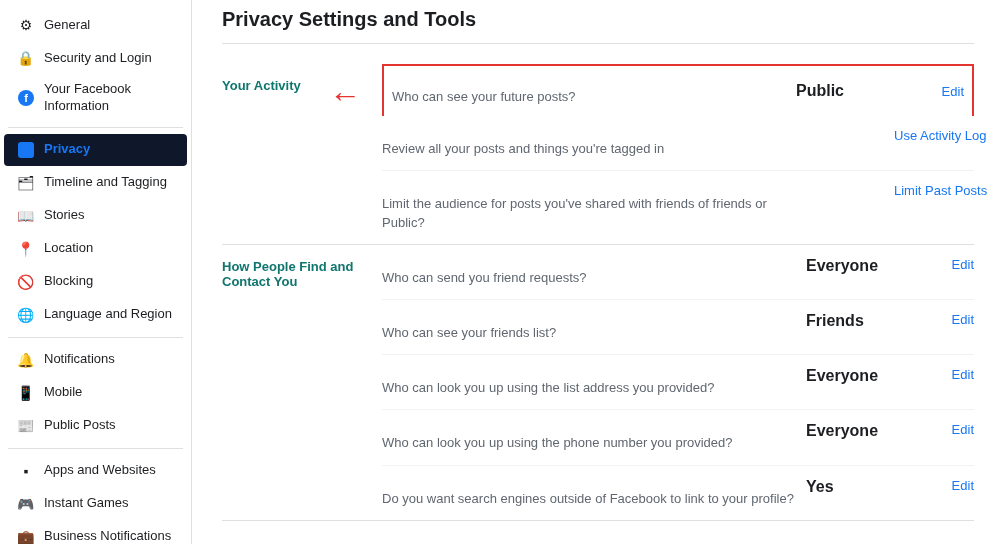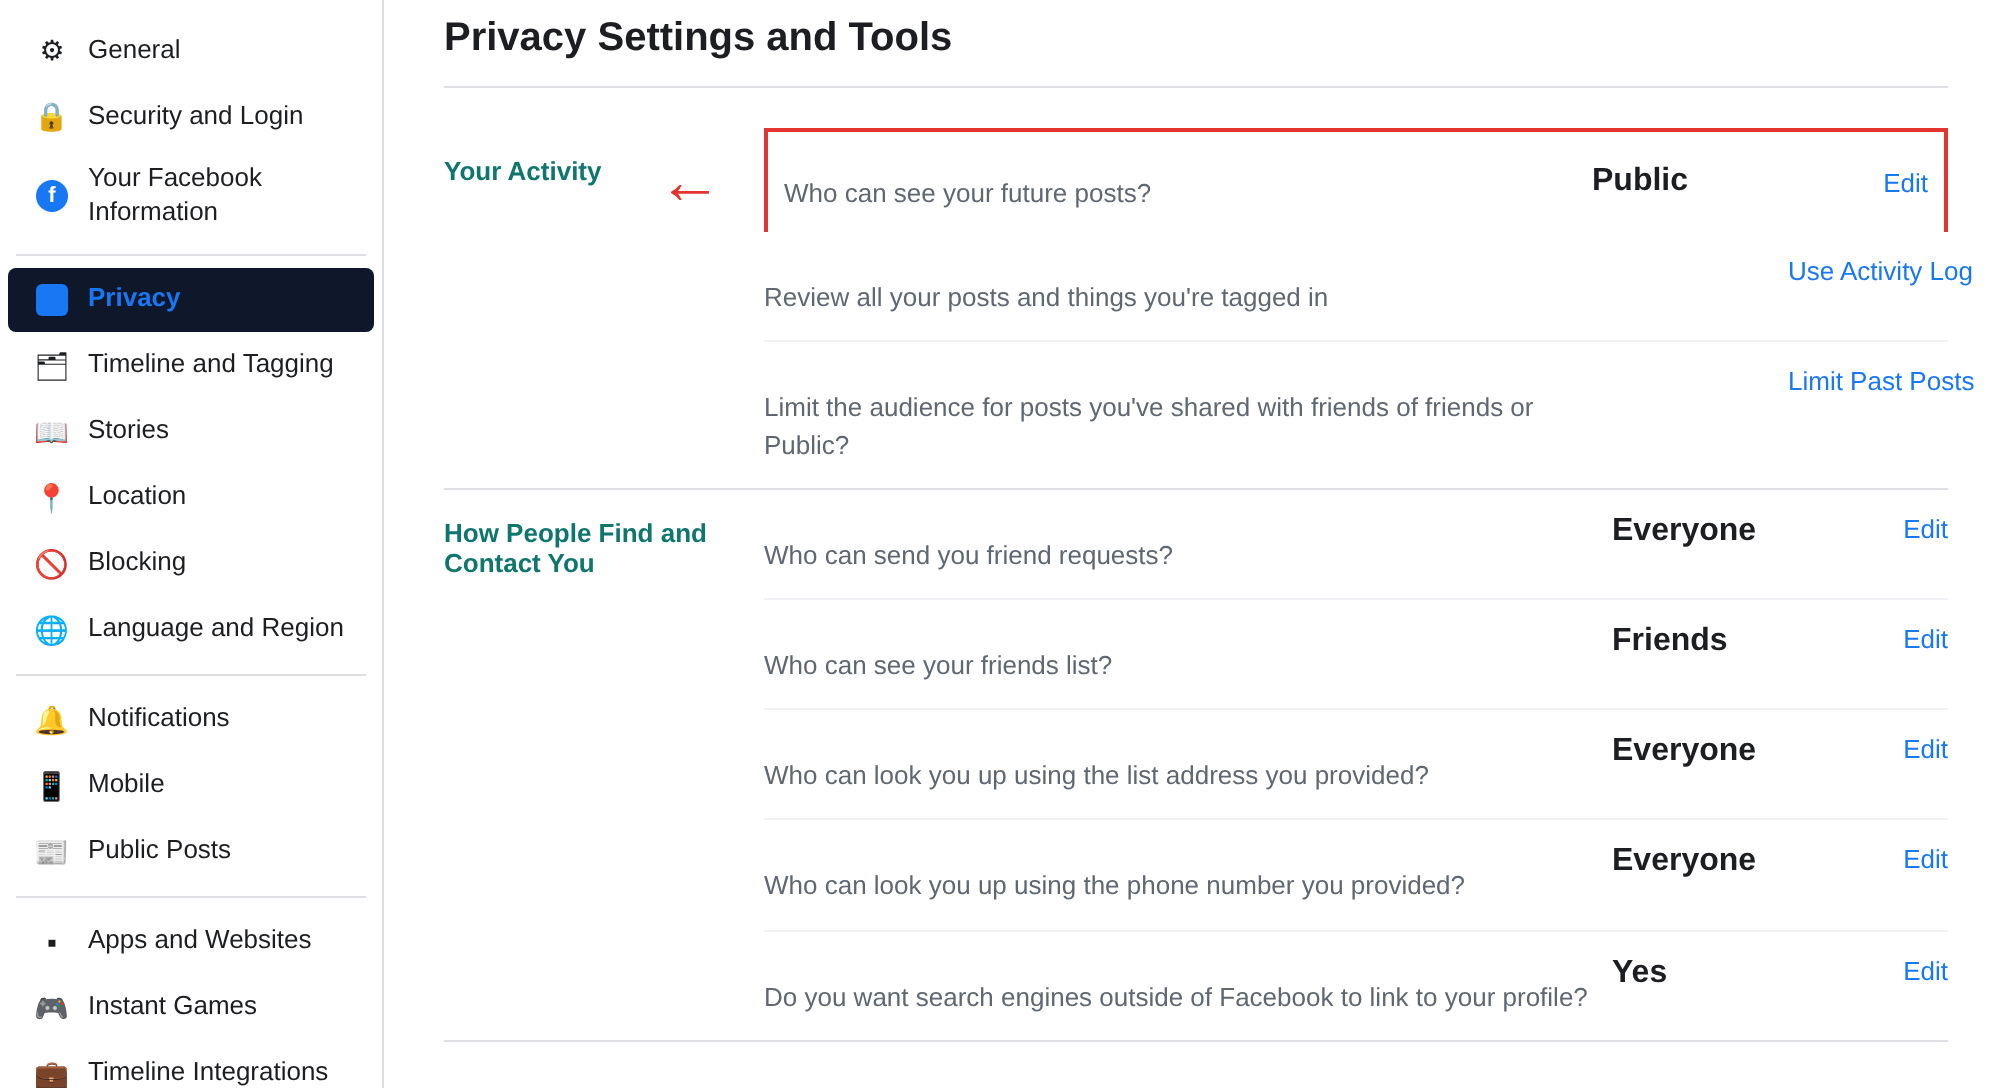--- a/index.html
+++ b/index.html
@@ -194,21 +194,21 @@
     <div class="sidebar-item">
       <span class="icon">▪</span>
       <span class="label">Apps and Websites</span>
     </div>
     <div class="sidebar-item">
       <span class="icon">🎮</span>
       <span class="label">Instant Games</span>
     </div>
     <div class="sidebar-item">
       <span class="icon">💼</span>
-      <span class="label">Timeline Integrations</span>
+      <span class="label">Business Notifications</span>
     </div>
   </nav>
 
 <main class="main">
   <h1 class="page-title">Privacy Settings and Tools</h1>
   <div class="settings-table">
   <div class="settings-section">
         <div class="section-label">Your Activity</div>
         <div class="section-rows">
           <div class="highlight-box" style="border-bottom: none; margin-bottom: 0px; position: relative;">

